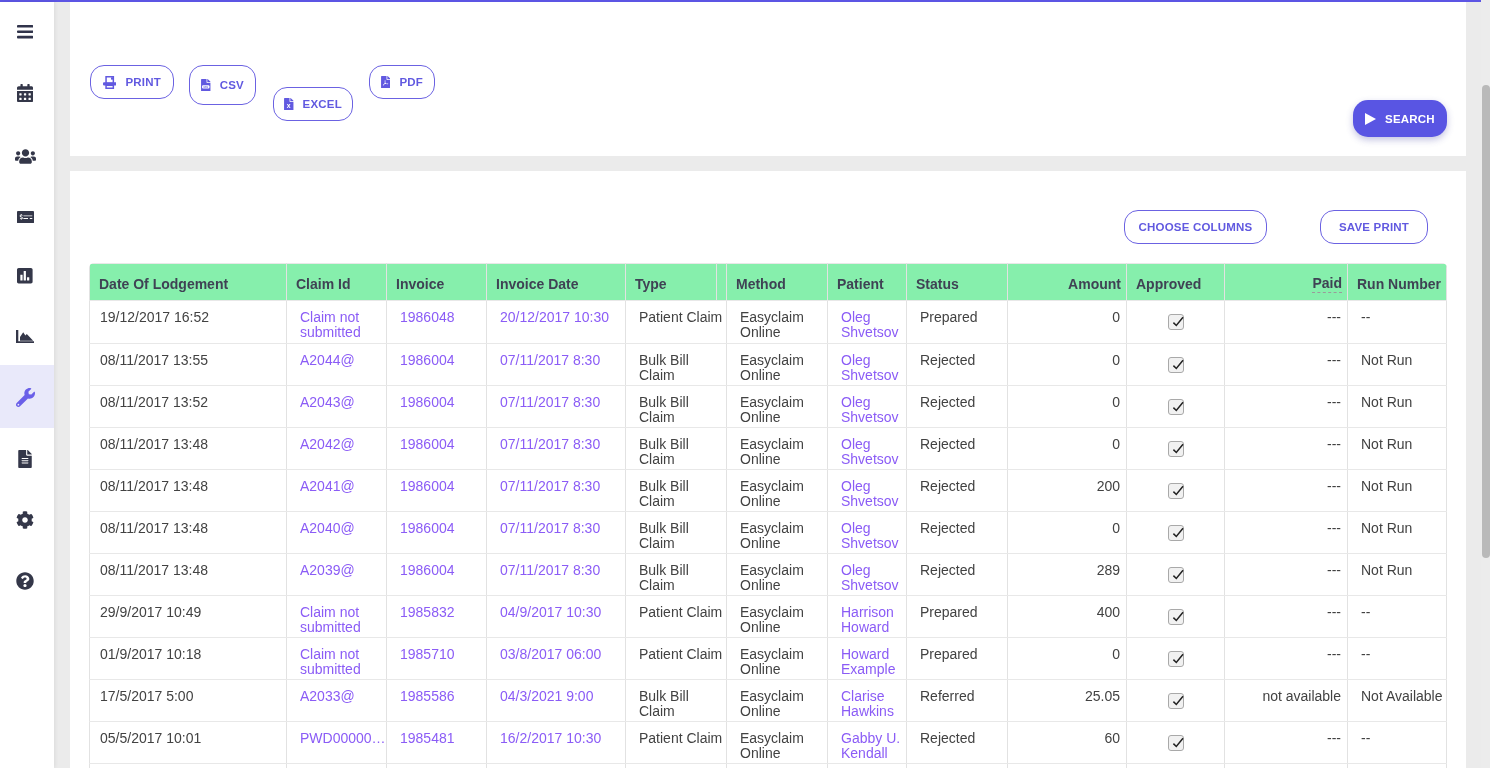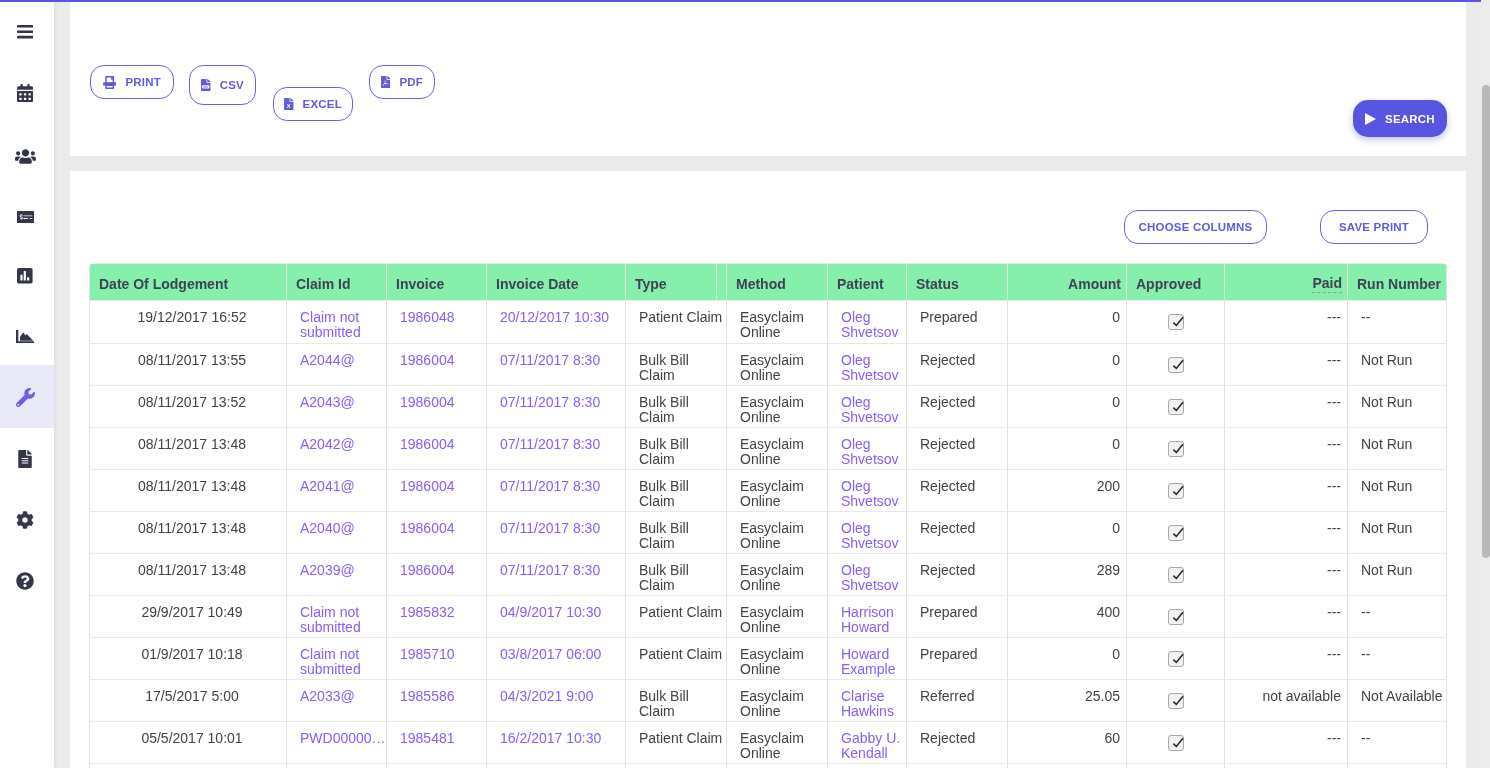--- a/index.html
+++ b/index.html
@@ -14,21 +14,21 @@
 .obtn { position:absolute; border:1px solid #6b62e2; border-radius:14px; background:#fff; color:#6159e0; font-weight:bold; font-size:11.5px; letter-spacing:0.2px; display:flex; align-items:center; justify-content:center; }
 .search { position:absolute; left:1283px; top:98px; width:94px; height:37px; background:#5955e3; border-radius:15px; color:#fff; font-weight:bold; font-size:11.5px; letter-spacing:0.2px; display:flex; align-items:center; justify-content:center; box-shadow:0 3px 7px rgba(60,60,160,0.3); }
 .tri { width:0; height:0; border-left:11.5px solid #fff; border-top:6.2px solid transparent; border-bottom:6.2px solid transparent; margin-right:9px; }
 .twrap { position:absolute; left:19px; top:92px; border-radius:5px; overflow:hidden; }
 table { border-collapse:collapse; table-layout:fixed; width:1357px; }
 th, td { border:1px solid #e2e2e2; border-top-color:#e8e8e8; border-bottom-color:#e8e8e8; }
 thead tr { height:37px; }
 thead th { background:#86efac; font-size:14px; font-weight:bold; color:#3f4254; text-align:left; padding:3px 9px 0 9px; vertical-align:middle; white-space:nowrap; }
 tbody tr { height:42px; } tbody tr:first-child { height:43px; }
 tbody td { vertical-align:top; padding:8.5px 2px 0 13px; font-size:14px; line-height:15.9px; color:#424242; background:#fff; }
-td.num { text-align:right; padding-right:6px !important; } tbody td:first-child { padding-left:10px;text-align:center; } th.num { text-align:right; padding-right:5px !important; }
+td.num { text-align:right; padding-right:6px !important; } tbody td:first-child { padding-left:10px; } th.num { text-align:right; padding-right:5px !important; }
 a { color:#8b5cf6; text-decoration:none; }
 .paidh { display:inline-block; border-bottom:1px dashed #9a9a9a; padding-bottom:1px; }
 .cbcell { padding-left:2px !important; } .cb { width:16px; height:16px; margin:4px auto 0 auto; background:#f1f1f1; border:1px solid #a9a9a9; border-radius:3px; position:relative; }
 .cb svg { position:absolute; left:1px; top:-1px; }
 .scrollbar { position:absolute; left:1481px; top:0; width:9px; height:768px; background:#ececec; }
 .thumb { position:absolute; left:0.5px; top:85px; width:8px; height:473px; background:#b9b9b9; border-radius:4px; }
 </style>
 </head>
 <body>
 <div class="topbar"></div>

